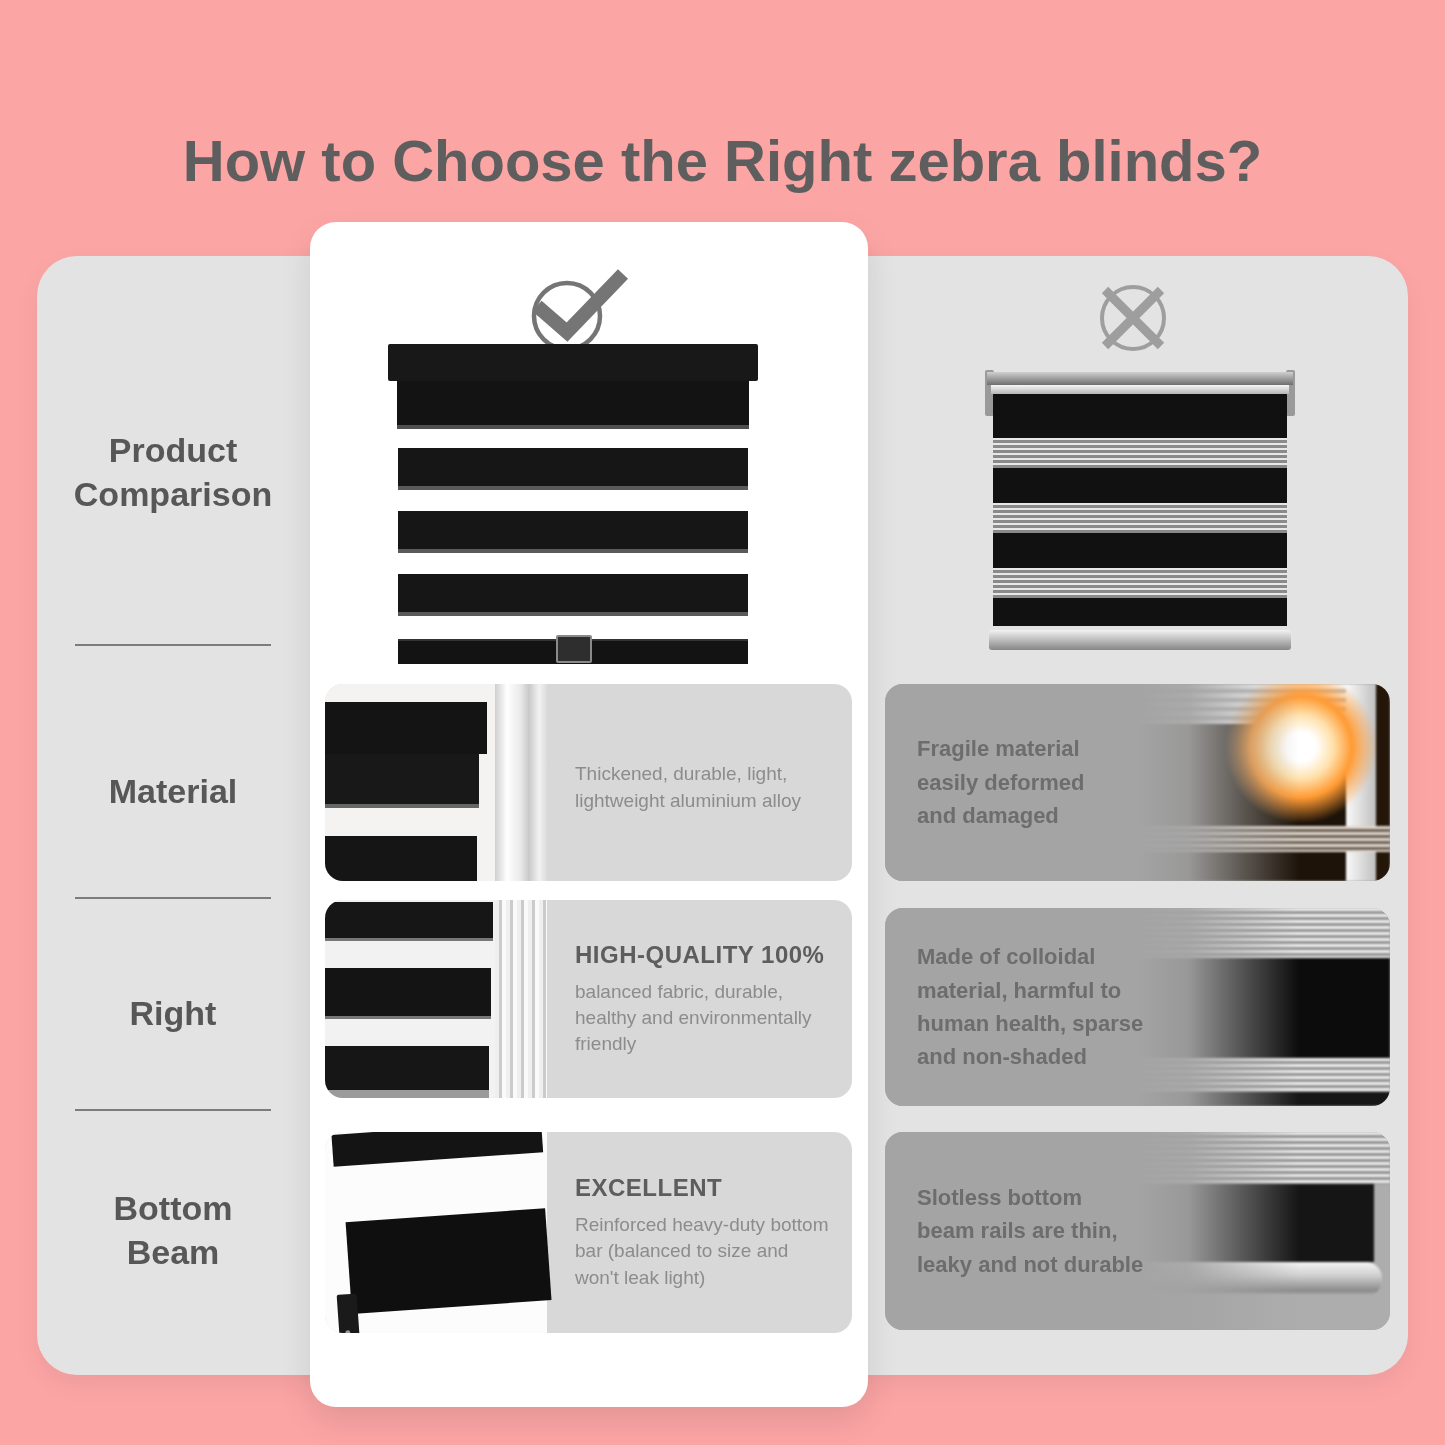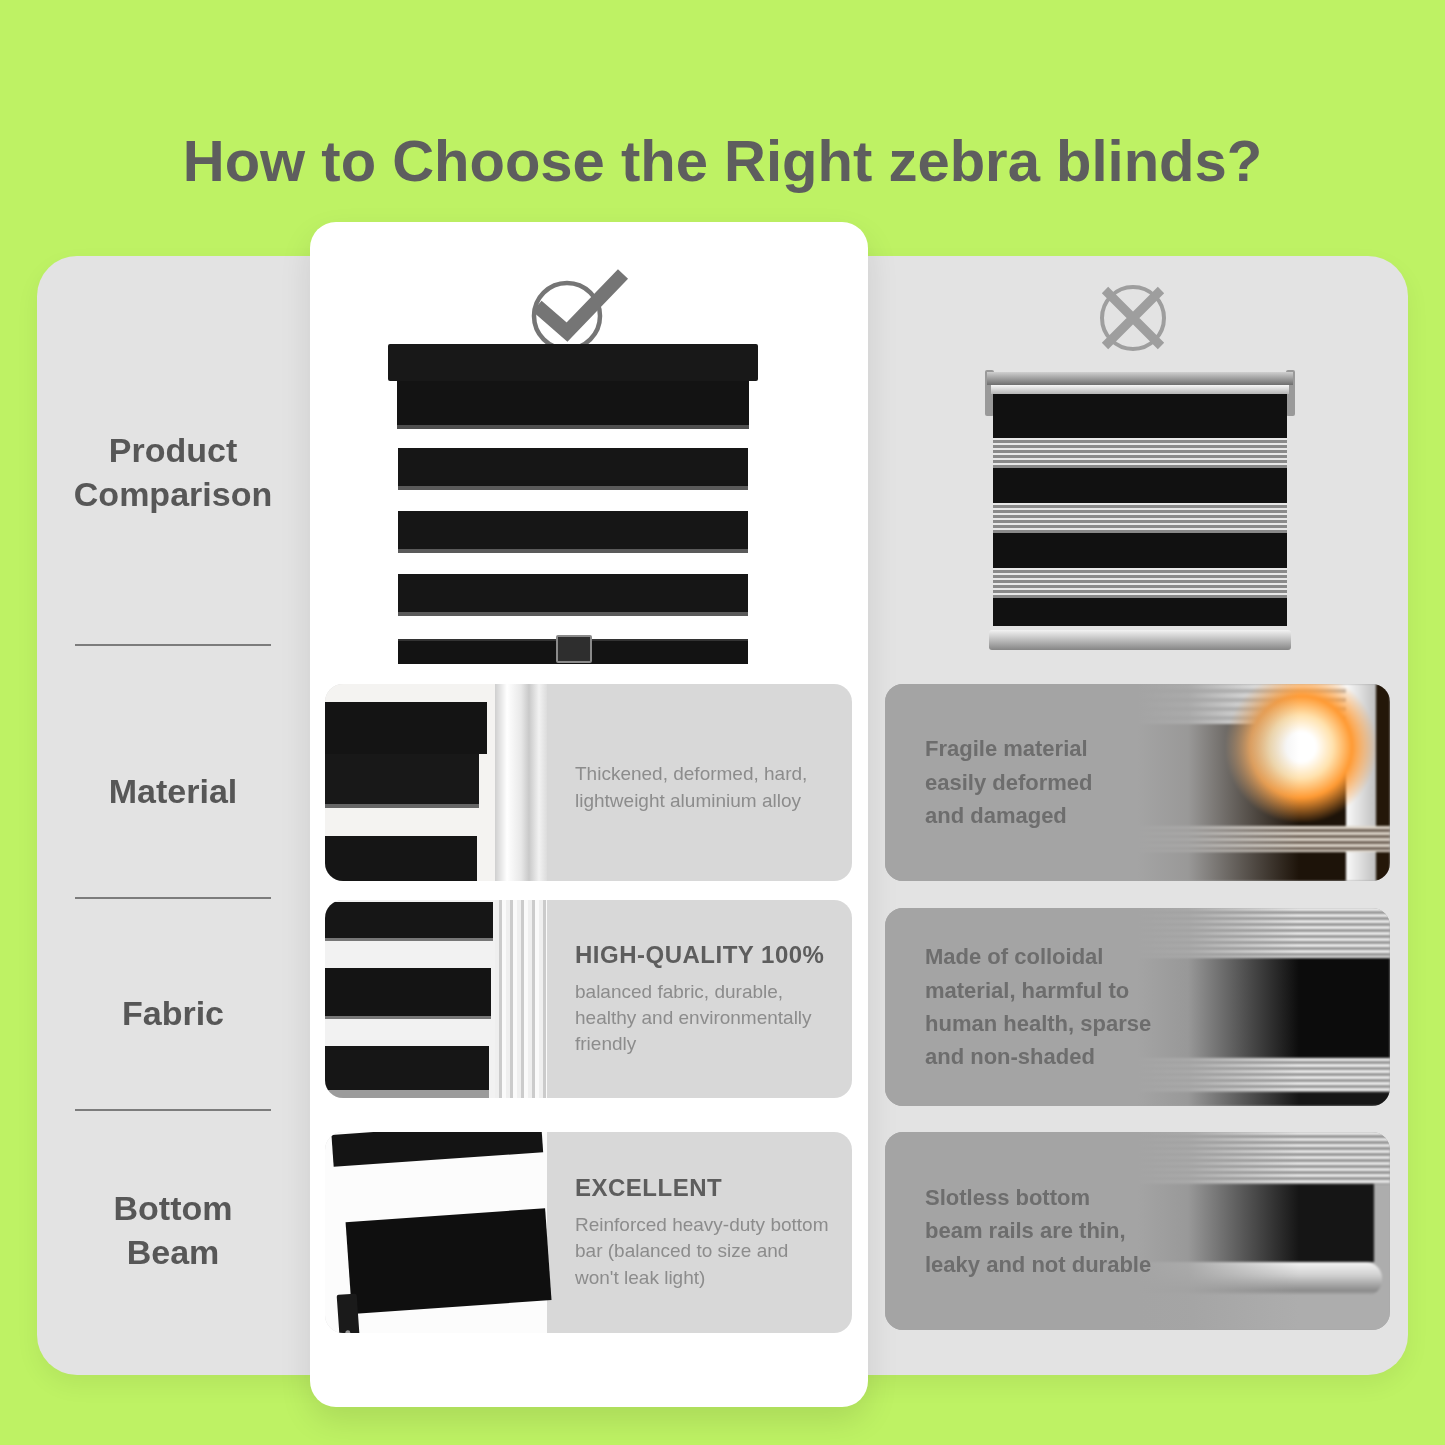--- a/index.html
+++ b/index.html
@@ -1,16 +1,16 @@
 <!DOCTYPE html>
 <html><head>
 <meta charset="utf-8">
 <style>
   html,body{margin:0;padding:0;background:#f4f4f4;}
-  .page{position:relative;width:1445px;height:1445px;background:#bef264;overflow:hidden;
+  .page{position:relative;width:1445px;height:1445px;background:#fca5a5;overflow:hidden;
         font-family:"Liberation Sans",sans-serif;}
   .pre{white-space:pre-line;}
 
   .page-title{position:absolute;top:88px;left:0;right:0;text-align:center;
     font-size:58px;font-weight:bold;color:#5e5e5e;letter-spacing:0px;}
 
   .gray-panel{position:absolute;left:37px;top:256px;width:1371px;height:1119px;
     background:#e3e3e3;border-radius:40px;box-shadow:0 10px 24px rgba(0,0,0,.06);}
   .white-card{position:absolute;left:310px;top:222px;width:558px;height:1185px;
     background:#ffffff;border-radius:26px;box-shadow:0 14px 32px rgba(0,0,0,.10);}
@@ -69,21 +69,21 @@
   .p3-bg{position:absolute;inset:0;background:#fcfcfc;}
   .p3-rot{position:absolute;left:-8px;top:0;width:235px;height:215px;transform:rotate(-4deg);}
   .p3-top{position:absolute;left:22px;top:-4px;width:210px;height:32px;background:#141414;}
   .p3-bar{position:absolute;left:30px;top:84px;width:200px;height:92px;background:#0f0f0f;}
   .p3-cap{position:absolute;left:16px;top:156px;width:20px;height:46px;background:#1a1a1a;border-radius:2px;}
   .p3-screw{position:absolute;left:22px;top:192px;width:5px;height:5px;border-radius:50%;background:#999;}
 
   
   .tile-bad{position:absolute;left:885px;width:505px;background:#a6a6a6;border-radius:18px;
     overflow:hidden;display:flex;align-items:center;}
-  .bad-text{position:relative;z-index:3;padding-left:40px;font-size:22px;font-weight:bold;
+  .bad-text{position:relative;z-index:3;padding-left:32px;font-size:22px;font-weight:bold;
     color:#6d6d6d;line-height:1.52;}
   .bad-photo{position:absolute;right:0;top:0;bottom:0;width:255px;filter:blur(1.2px);z-index:1;}
   .bad-fade{position:absolute;inset:0;z-index:2;
     background:linear-gradient(90deg,#a4a4a4 0%,#a4a4a4 50%,rgba(164,164,164,.92) 60%,rgba(164,164,164,0) 82%);}
 
   
   .q1-bg{position:absolute;inset:0;background:#1d1309;}
   .q1-top{position:absolute;left:0;right:0;top:0;height:40px;
     background:repeating-linear-gradient(180deg,#f7f7f7 0px,#f7f7f7 5px,#bdbdbd 5px,#bdbdbd 9px);}
   .q1-right{position:absolute;right:14px;top:0;bottom:0;width:30px;background:linear-gradient(90deg,#fafafa,#c0c0c0);}
@@ -117,21 +117,21 @@
   <h1 class="page-title">How to Choose the Right zebra blinds?</h1>
 
   <div class="gray-panel"></div>
   <div class="white-card"></div>
 
   <div class="row-label pre" style="top:428px;">Product
 Comparison</div>
   <div class="label-divider" style="top:644px;"></div>
   <div class="row-label" style="top:769px;">Material</div>
   <div class="label-divider" style="top:897px;"></div>
-  <div class="row-label" style="top:991px;">Fabric</div>
+  <div class="row-label" style="top:991px;">Right</div>
   <div class="label-divider" style="top:1109px;"></div>
   <div class="row-label pre" style="top:1186px;">Bottom
 Beam</div>
 
   <div class="icon-wrap" style="left:527px;top:264px;width:104px;height:92px;">
     <svg width="104" height="92" viewBox="0 0 104 92">
       <circle cx="40" cy="52" r="33" fill="none" stroke="#757575" stroke-width="4.5"></circle>
       <path d="M10 42 L40 68 L96 10" fill="none" stroke="#757575" stroke-width="14"></path>
     </svg>
   </div>
@@ -167,21 +167,21 @@
   </div>
 
   <div class="tile-good" style="top:684px;height:197px;">
     <div class="good-photo">
       <div class="p1-bg"></div>
       <div class="p1-frame"></div>
       <div class="p1-header"></div>
       <div class="p1-band1"></div>
       <div class="p1-band2"></div>
     </div>
-    <div class="good-body pre">Thickened, deformed, hard,
+    <div class="good-body pre">Thickened, durable, light,
 lightweight aluminium alloy</div>
   </div>
 
   <div class="tile-good" style="top:900px;height:198px;">
     <div class="good-photo">
       <div class="p2-bg"></div>
       <div class="p2-frame"></div>
       <div class="p2-b1"></div>
       <div class="p2-b2"></div>
       <div class="p2-b3"></div>

